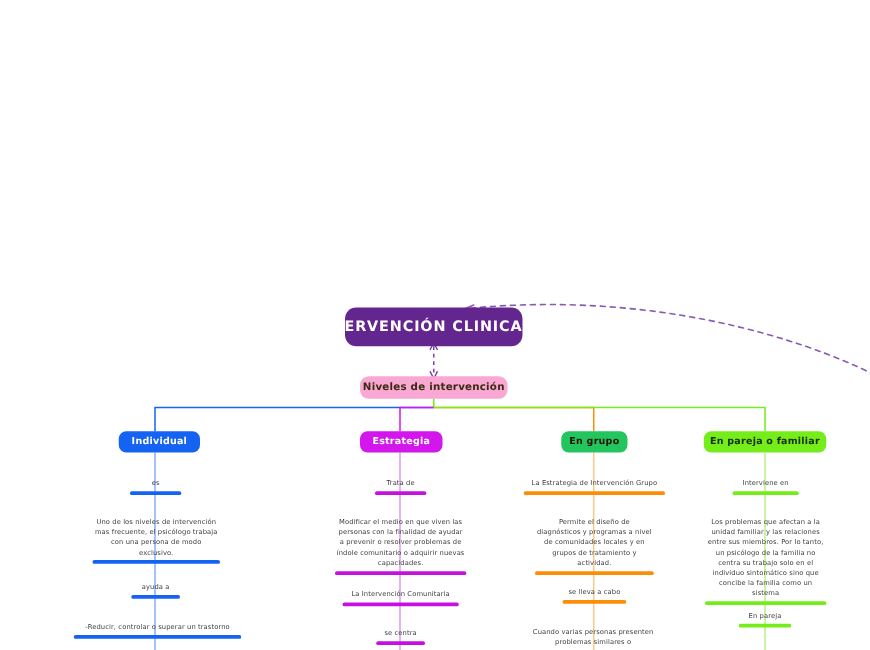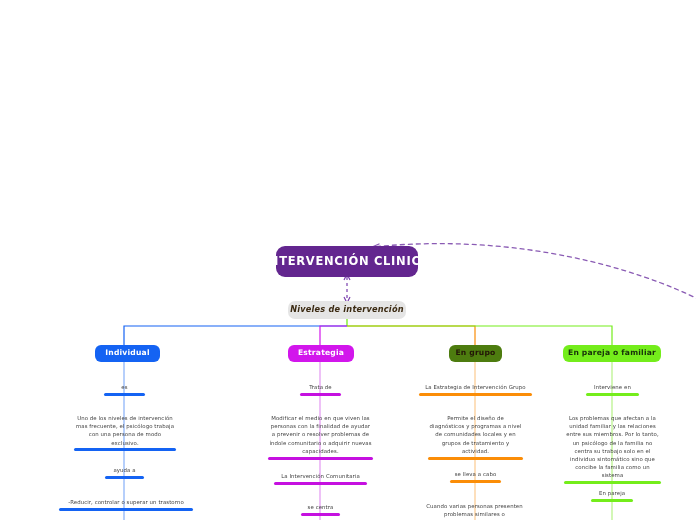--- a/index.html
+++ b/index.html
@@ -42,34 +42,34 @@
     line-height: 1.15;
     white-space: nowrap;
     letter-spacing: 0.2px;
   }
   .node-root {
     color: #ffffff;
     background: #63268f;
     font-size: 11.5px;
     letter-spacing: 0.7px;
     border-radius: 9px;
+    justify-content: flex-end;
   }
   .node-sub {
     color: #3b2a12;
-    background: #e5e5e5;
+    background: #f9a8d4;
     font-size: 8.2px;
-    font-style: italic;
   }
   .node-branch {
     font-size: 7.6px;
     border-radius: 6px;
   }
   .n-blue   { background: #1463f3; color: #ffffff; }
   .n-magenta{ background: #d216ec; color: #ffffff; }
-  .n-orange { background: #4d7c0f; color: #231607; }
+  .n-orange { background: #22c55e; color: #231607; }
   .n-green  { background: #74ed1b; color: #17300a; }
 
   
   .leaf {
     position: absolute;
     box-sizing: border-box;
   }
   .leaf-text {
     font-size: 5.4px;
     line-height: 1.52;

